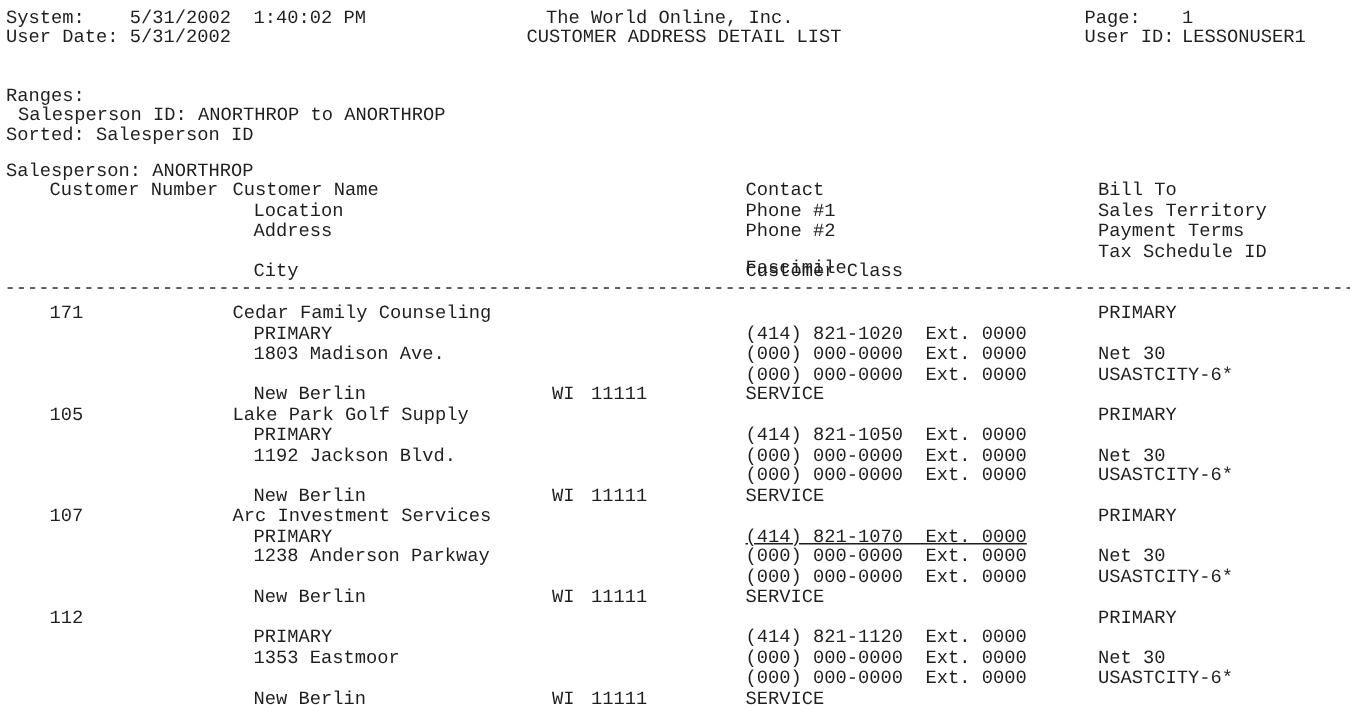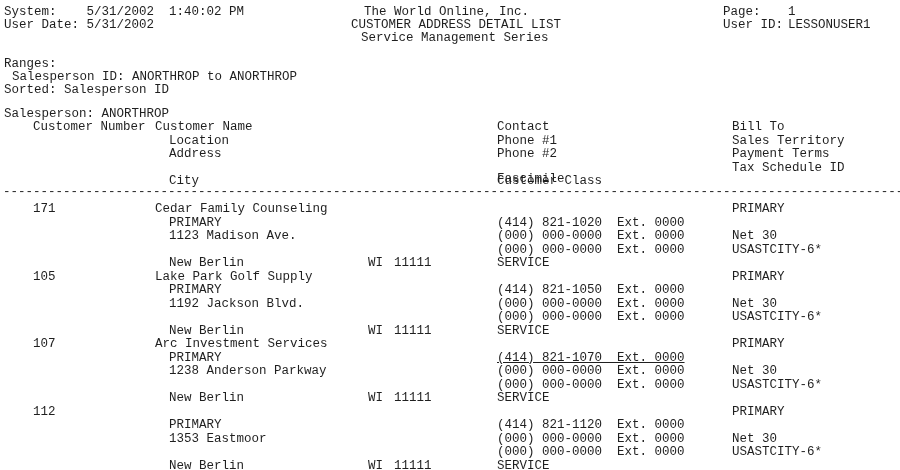--- a/index.html
+++ b/index.html
@@ -23,21 +23,20 @@
 </head>
 <body>
 
 <div class="report" id="report">
 
   <span class="f" style="left:4px;top:6px">System:    5/31/2002  1:40:02 PM</span>
   <span class="f" style="left:4px;top:19px">User Date: 5/31/2002</span>
 
   <span class="f" style="left:364px;top:6px">The World Online, Inc.</span>
   <span class="f" style="left:351px;top:19px">CUSTOMER ADDRESS DETAIL LIST</span>
-  <span class="f" style="left:361px;top:32px">Service Management Series</span>
 
   <span class="f" style="left:723px;top:6px">Page:</span>
   <span class="f" style="left:788px;top:6px">1</span>
   <span class="f" style="left:723px;top:19px">User ID:</span>
   <span class="f" style="left:788px;top:19px">LESSONUSER1</span>
 
   <span class="f" style="left:4px;top:58px">Ranges:</span>
   <span class="f" style="left:12px;top:71px">Salesperson ID: ANORTHROP to ANORTHROP</span>
   <span class="f" style="left:4px;top:84px">Sorted: Salesperson ID</span>
 
@@ -58,21 +57,21 @@
   <span class="f" style="left:732px;top:148px">Payment Terms</span>
   <span class="f" style="left:732px;top:161.5px">Tax Schedule ID</span>
 
   <span class="f sep" style="left:3px;top:186px">-------------------------------------------------------------------------------------------------------------------------</span>
 
 <span class="f" style="left: 33px; top: 203px;">171</span>
     <span class="f" style="left: 155px; top: 203px;">Cedar Family Counseling</span>
     <span class="f" style="left: 732px; top: 203px;">PRIMARY</span>
     <span class="f" style="left: 169px; top: 216.5px;">PRIMARY</span>
     <span class="f" style="left: 497px; top: 216.5px;">(414) 821-1020  Ext. 0000</span>
-    <span class="f" style="left: 169px; top: 230px;">1123 Madison Ave.</span>
+    <span class="f" style="left: 169px; top: 230px;">1803 Madison Ave.</span>
     <span class="f" style="left: 497px; top: 230px;">(000) 000-0000  Ext. 0000</span>
     <span class="f" style="left: 732px; top: 230px;">Net 30</span>
     <span class="f" style="left: 497px; top: 243.5px;">(000) 000-0000  Ext. 0000</span>
     <span class="f" style="left: 732px; top: 243.5px;">USASTCITY-6*</span>
     <span class="f" style="left: 169px; top: 257px;">New Berlin</span>
     <span class="f" style="left: 368px; top: 257px;">WI</span>
     <span class="f" style="left: 394px; top: 257px;">11111</span>
     <span class="f" style="left: 497px; top: 257px;">SERVICE</span>
     <span class="f" style="left: 33px; top: 270.5px;">105</span>
     <span class="f" style="left: 155px; top: 270.5px;">Lake Park Golf Supply</span>

